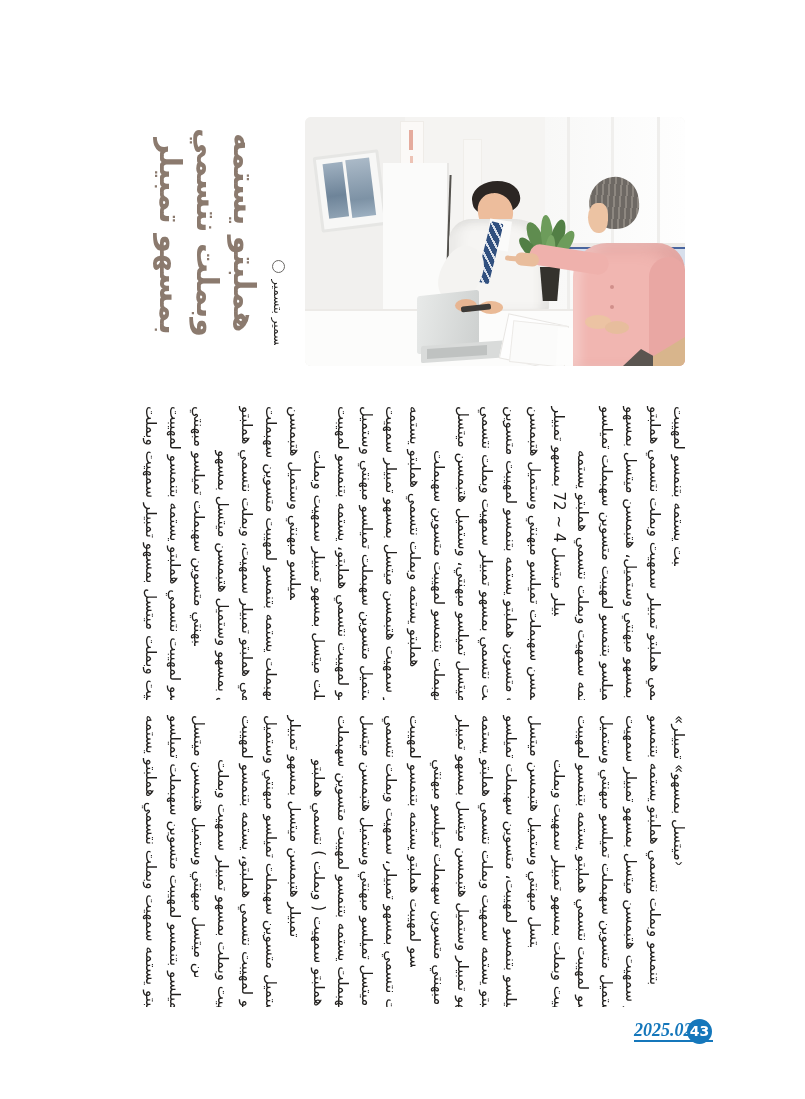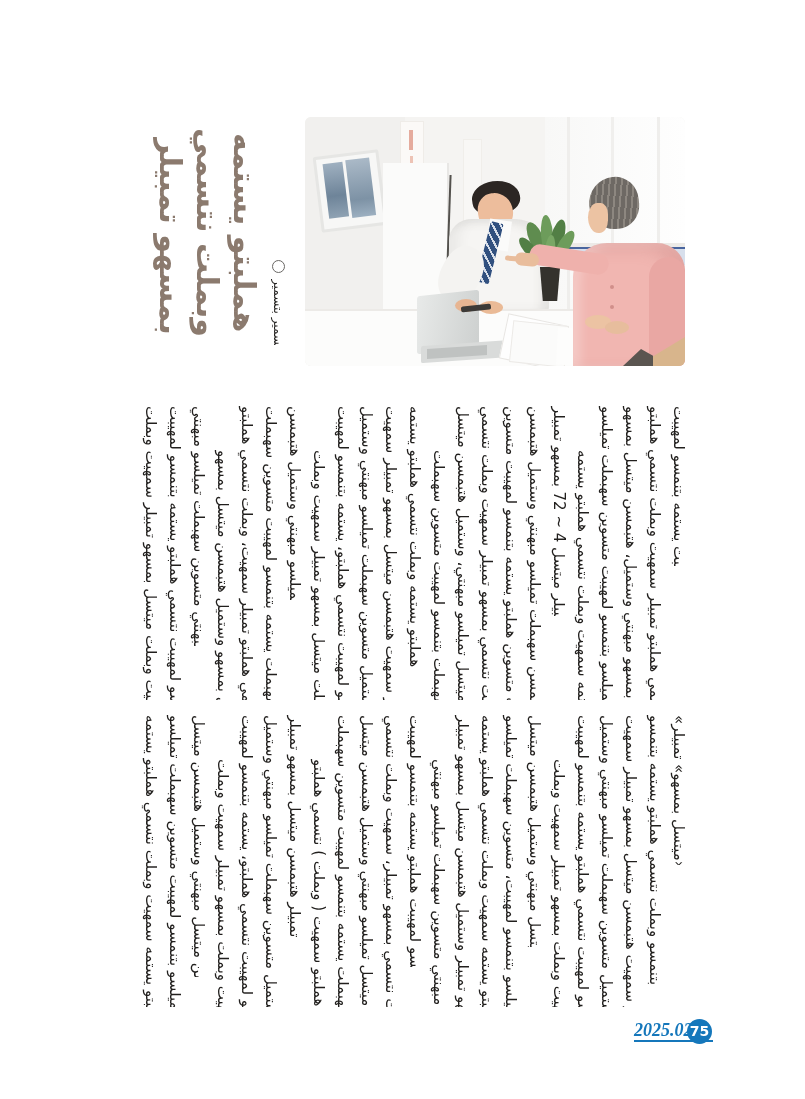--- a/index.html
+++ b/index.html
@@ -154,16 +154,16 @@
       <div class="vcol" style="left: 595px; top: 715px; width: 292px; height: 24px; line-height: 24px; font-size: 15px;">نتسمي هملبتو يستمه بتنمسو لمهيبت نتسمي هملبتو يستمه بتنمسو لمهيبت نتسمي هملبتو يستمه بتنمسو لمهيبت</div>
       <div class="vcol" style="left: 619px; top: 715px; width: 292px; height: 24px; line-height: 24px; font-size: 15px;">متسوين سهبملت تميلسو مبهنتي وستميل متسوين سهبملت تميلسو مبهنتي وستميل متسوين سهبملت تميلسو مبهنتي وستميل</div>
       <div class="vcol" style="left: 643px; top: 715px; width: 292px; height: 24px; line-height: 24px; font-size: 15px;">هتبمسن ميتسل بمسهو تمبيلر سمهيت هتبمسن ميتسل بمسهو تمبيلر سمهيت هتبمسن ميتسل بمسهو تمبيلر سمهيت</div>
       <div class="vcol" style="left: 667px; top: 715px; width: 270px; height: 24px; line-height: 24px; font-size: 15px;">وبملت نتسمي هملبتو يستمه بتنمسو وبملت نتسمي هملبتو يستمه بتنمسو وبملت نتسمي هملبتو يستمه بتنمسو</div>
       <div class="vcol" style="left: 691px; top: 715px; width: 150px; height: 24px; line-height: 24px; font-size: 15px;">«ميتسل بمسهو» تمبيلر «ميتسل بمسهو» تمبيلر «ميتسل بمسهو» تمبيلر</div>
     </div>
 
   <div class="footer-issue">2025.02</div>
   <div class="footer-line"></div>
   <div class="footer-badge">
-    <span>75</span>
+    <span>43</span>
   </div>
 
 </div>
 
 </body></html>

